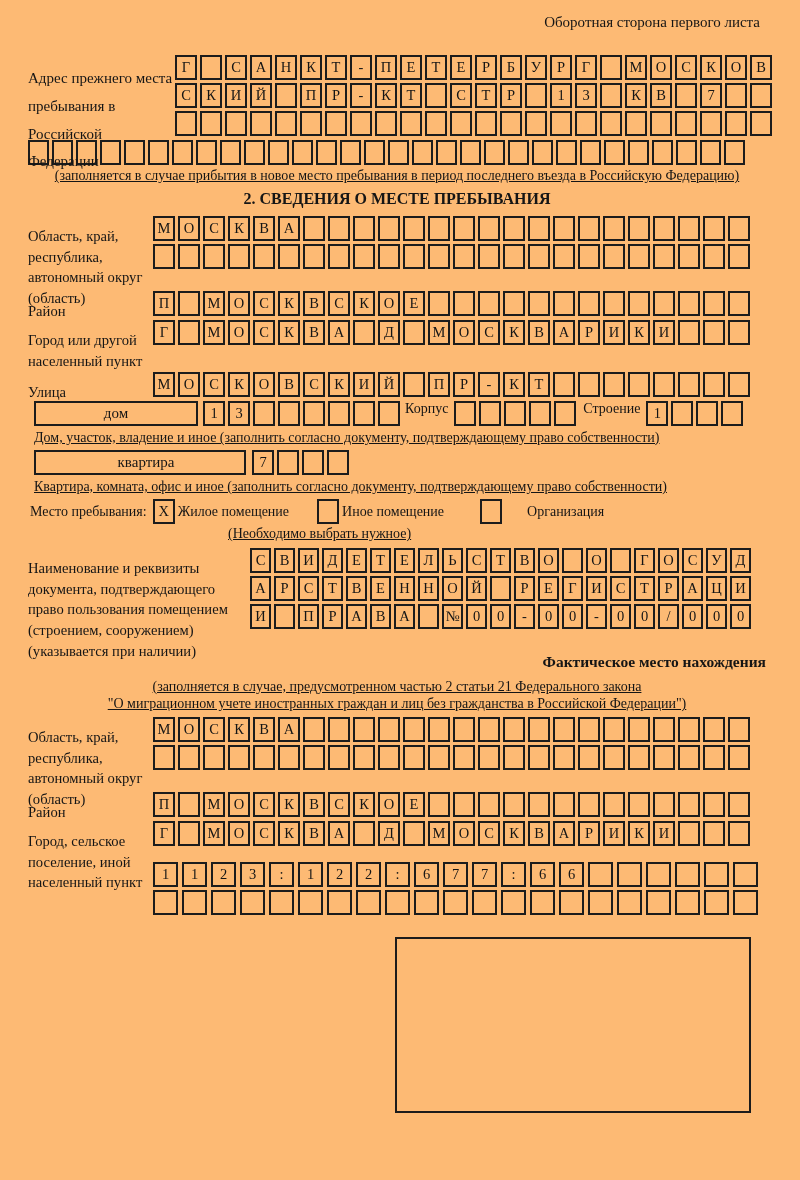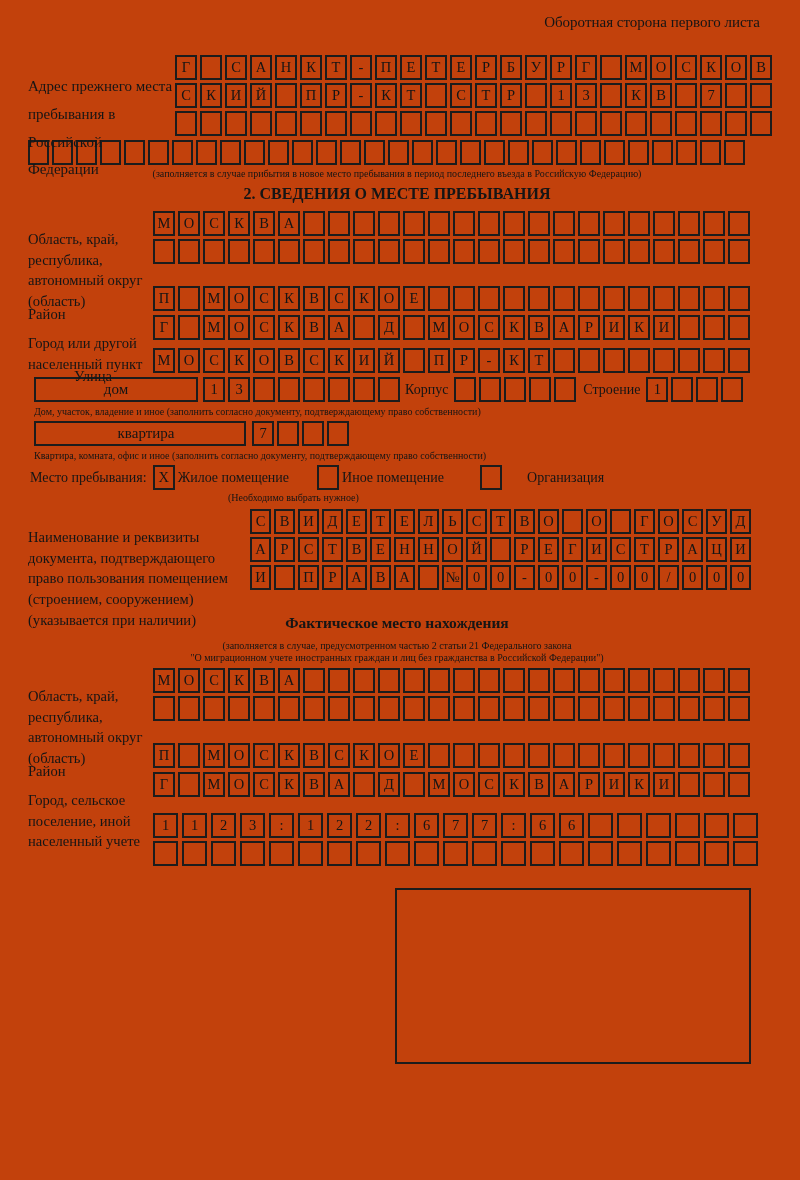--- a/index.html
+++ b/index.html
@@ -1,46 +1,46 @@
 <!DOCTYPE html>
 <html><head>
 <meta charset="utf-8">
 <style>
   html,body{margin:0;padding:0;background:#fff;}
   .sheet{
     width:800px;height:1180px;box-sizing:border-box;
     padding:14px 34px 0 28px;overflow:hidden;position:relative;
-    font-family:"Liberation Serif","DejaVu Serif",serif;color:#151515;background:#c2410c;
+    font-family:"Liberation Serif","DejaVu Serif",serif;color:#151515;background:#fdba74;
   }
   .hdr-note{text-align:right;font-size:15px;padding-right:6px;margin-bottom:24px;}
   .boxrow{display:flex;margin-bottom:3px;}
   .cell{
     display:inline-flex;align-items:center;justify-content:center;flex:0 0 auto;
     width:18px;height:21px;border:2px solid #1c1c1c;margin-right:3px;
     font-size:14.5px;line-height:1;overflow:hidden;
   }
   .cells-sm .cell{width:17px;}
   .cells-kad .cell{width:21px;margin-right:4px;}
   .field{position:relative;margin-bottom:4px;}
-  .flabel{position:absolute;left:0;top:18px;width:130px;font-size:14.6px;line-height:1.42;}
+  .flabel{position:absolute;left:0;top:10px;width:130px;font-size:14.6px;line-height:1.42;}
   .flabel-a{width:147px;font-size:15px;line-height:1.85;}
   .flabel-doc{width:222px;}
   .frows{margin-left:125px;}
   .frows-a{margin-left:147px;}
   .frows-doc{margin-left:222px;}
-  .note{font-size:10px;}
+  .note{font-size:14px;text-decoration:underline;}
   .note-c{text-align:center;margin:3px 0 5px 0;}
   .sec-title{text-align:center;font-weight:bold;font-size:16px;margin:6px 0 8px 0;}
-  .sub-title{text-align:center;font-weight:bold;font-size:15.5px;margin:14px 0 8px 0;}
+  .sub-title{text-align:right;font-weight:bold;font-size:15.5px;margin:14px 0 8px 0;}
   .widebox{
     display:flex;align-items:center;justify-content:center;flex:0 0 auto;
     height:21px;border:2px solid #1c1c1c;font-size:15px;
   }
   .inline-lbl{font-size:14px;white-space:nowrap;display:inline-block;}
-  .houserow{display:flex;align-items:center;margin:2px 0 4px 6px;}
+  .houserow{display:flex;margin:2px 0 4px 6px;}
   .aptrow{display:flex;align-items:center;margin:4px 0 4px 6px;}
   .stayrow{display:flex;align-items:center;margin:4px 0 2px 2px;}
   .gap{display:inline-block;}
   .stamp-box{border:2px solid #1c1c1c;width:352px;height:172px;margin:22px 0 8px 367px;}
   .stamp-caption{width:400px;margin-left:352px;text-align:center;font-size:13.4px;line-height:1.28;}
   .note-sel{margin-left:200px;margin-bottom:2px;}
 </style>
 </head>
 <body>
 
@@ -282,21 +282,21 @@
           <span class="cell">И</span>
           <span class="cell">К</span>
           <span class="cell">И</span>
           <span class="cell"></span>
           <span class="cell"></span>
           <span class="cell"></span>
         </div>
     </div>
   </div>
 
-  <div class="field" style="margin-top:8px;text-align:center;">
+  <div class="field" style="margin-top:27px;">
     <div class="flabel">Улица</div>
     <div class="frows">
       <div class="boxrow">
           <span class="cell">М</span>
           <span class="cell">О</span>
           <span class="cell">С</span>
           <span class="cell">К</span>
           <span class="cell">О</span>
           <span class="cell">В</span>
           <span class="cell">С</span>
@@ -548,21 +548,21 @@
           <span class="cell"></span>
           <span class="cell"></span>
           <span class="cell"></span>
           <span class="cell"></span>
           <span class="cell"></span>
         </div>
     </div>
   </div>
 
   <div class="field" style="margin-top:4px;">
-    <div class="flabel">Город, сельское поселение, иной населенный учете</div>
+    <div class="flabel">Город, сельское поселение, иной населенный пункт</div>
     <div class="frows">
       <div class="boxrow">
           <span class="cell">Г</span>
           <span class="cell"></span>
           <span class="cell">М</span>
           <span class="cell">О</span>
           <span class="cell">С</span>
           <span class="cell">К</span>
           <span class="cell">В</span>
           <span class="cell">А</span>

